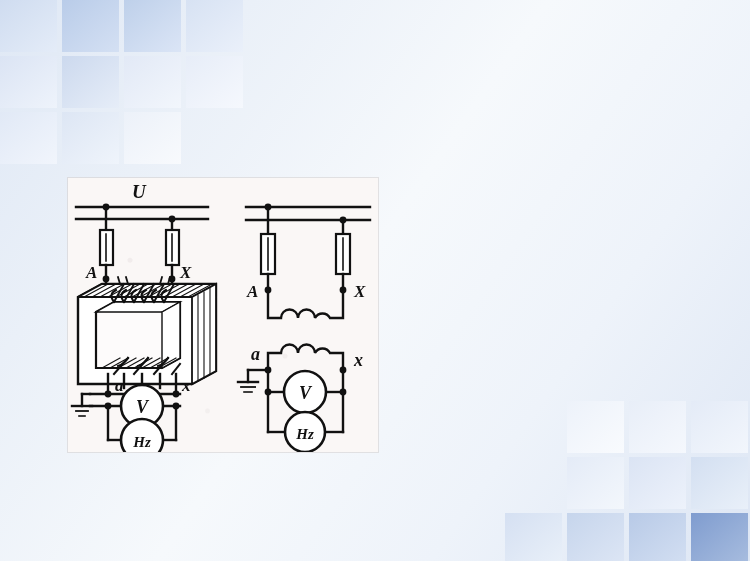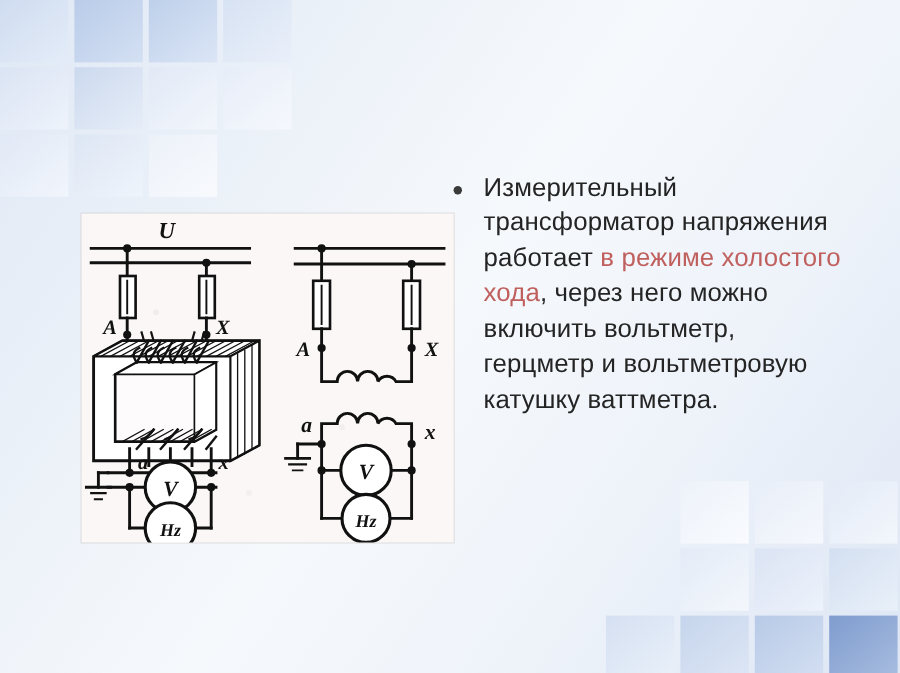--- a/index.html
+++ b/index.html
@@ -282,22 +282,14 @@
       </g>
       <g fill="#111" font-family="'Liberation Serif', serif" font-style="italic" text-anchor="middle">
         <text x="74" y="235" font-size="18" font-weight="bold">V</text>
         <text x="74" y="269" font-size="15" font-weight="bold">Hz</text>
         <text x="237" y="221" font-size="18" font-weight="bold">V</text>
         <text x="237" y="261" font-size="15" font-weight="bold">Hz</text>
       </g>
     </svg>
   </div>
 
-  <div id="textblock">
-    <div id="bullet-row">
-      <div id="bullet-dot"></div>
-      <div id="paragraph">
-        <span>Измерительный трансформатор напряжения работает </span><span class="hl">в режиме холостого хода</span><span>, через него можно включить вольтметр, герцметр и вольтметровую катушку ваттметра.</span>
-      </div>
-    </div>
-  </div>
 
 </div>
 
 </body></html>

